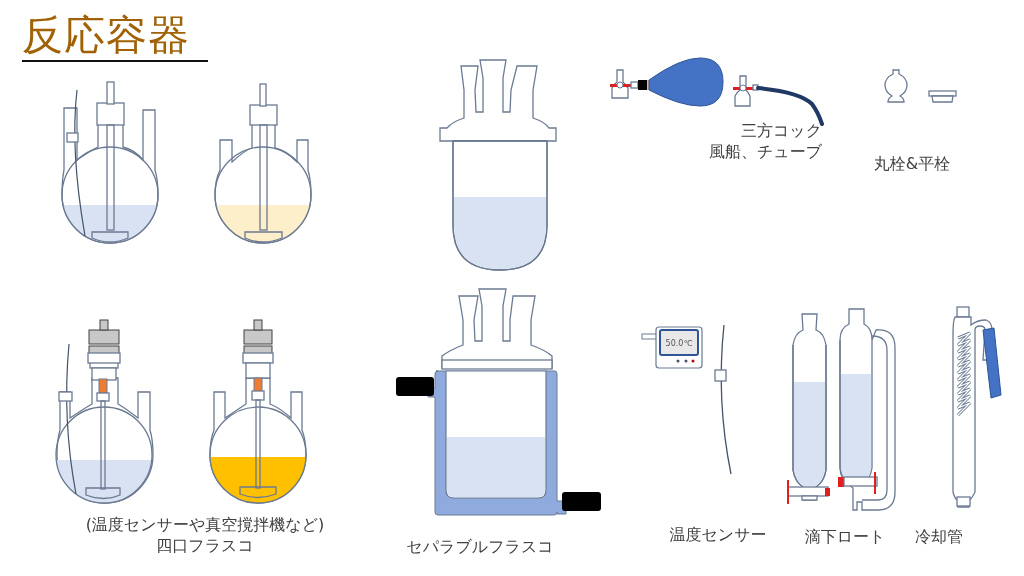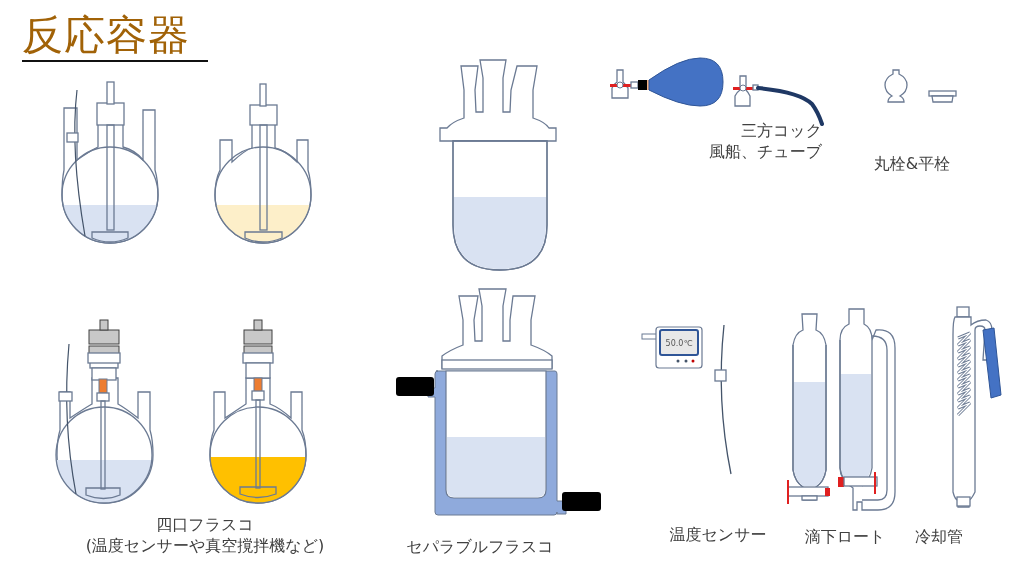--- a/index.html
+++ b/index.html
@@ -177,22 +177,22 @@
     <rect class="g" x="957" y="307" width="12" height="10"></rect>
     <path class="g" d="M955 317 L971 317 L971 325 Q977 320 986 320 Q992 322 992 330 L990 360 L983 360 L985 330 Q985 326 980 326 Q975 326 975 330 L975 492 Q971 500 969 500 L969 507 L958 507 L958 500 Q955 500 953 492 L953 335 Q953 320 955 317 Z"></path>
     <rect class="g" x="957" y="497" width="13" height="9"></rect>
     <path d="M958 338 l12 -5 l-12 12 l12 -5 l-12 12 l12 -5 l-12 12 l12 -5 l-12 12 l12 -5 l-12 12 l12 -5 l-12 12 l12 -5 l-12 12 l12 -5 l-12 12 l12 -5 l-12 12 l12 -5 l-12 12 l12 -5 l-12 12" fill="none" stroke="#6b7a93" stroke-width="3"></path>
     <path d="M958 338 l12 -5 l-12 12 l12 -5 l-12 12 l12 -5 l-12 12 l12 -5 l-12 12 l12 -5 l-12 12 l12 -5 l-12 12 l12 -5 l-12 12 l12 -5 l-12 12 l12 -5 l-12 12 l12 -5 l-12 12 l12 -5 l-12 12" fill="none" stroke="#ffffff" stroke-width="1.2"></path>
     <path d="M983 330 L994 328 L1001 395 L991 398 Z" fill="#4472c4" stroke="#2f5597" stroke-width="1"></path>
   </g>
 </svg>
 
 <div class="label" style="left:60px; top:514px; width:290px;">
+  <div>(温度センサーや真空撹拌機など)</div>
   <div>四口フラスコ</div>
-  <div>(温度センサーや真空撹拌機など)</div>
 </div>
 
 <div class="label" style="left:380px; top:536px; width:200px;">セパラブルフラスコ</div>
 
 <div class="label" style="left:682px; top:120px; width:140px;text-align:right;">
   <div>三方コック</div>
   <div>風船、チューブ</div>
 </div>
 
 <div class="label" style="left:860px; top:120px; width:104px;margin-top:33px;">丸栓&amp;平栓</div>

